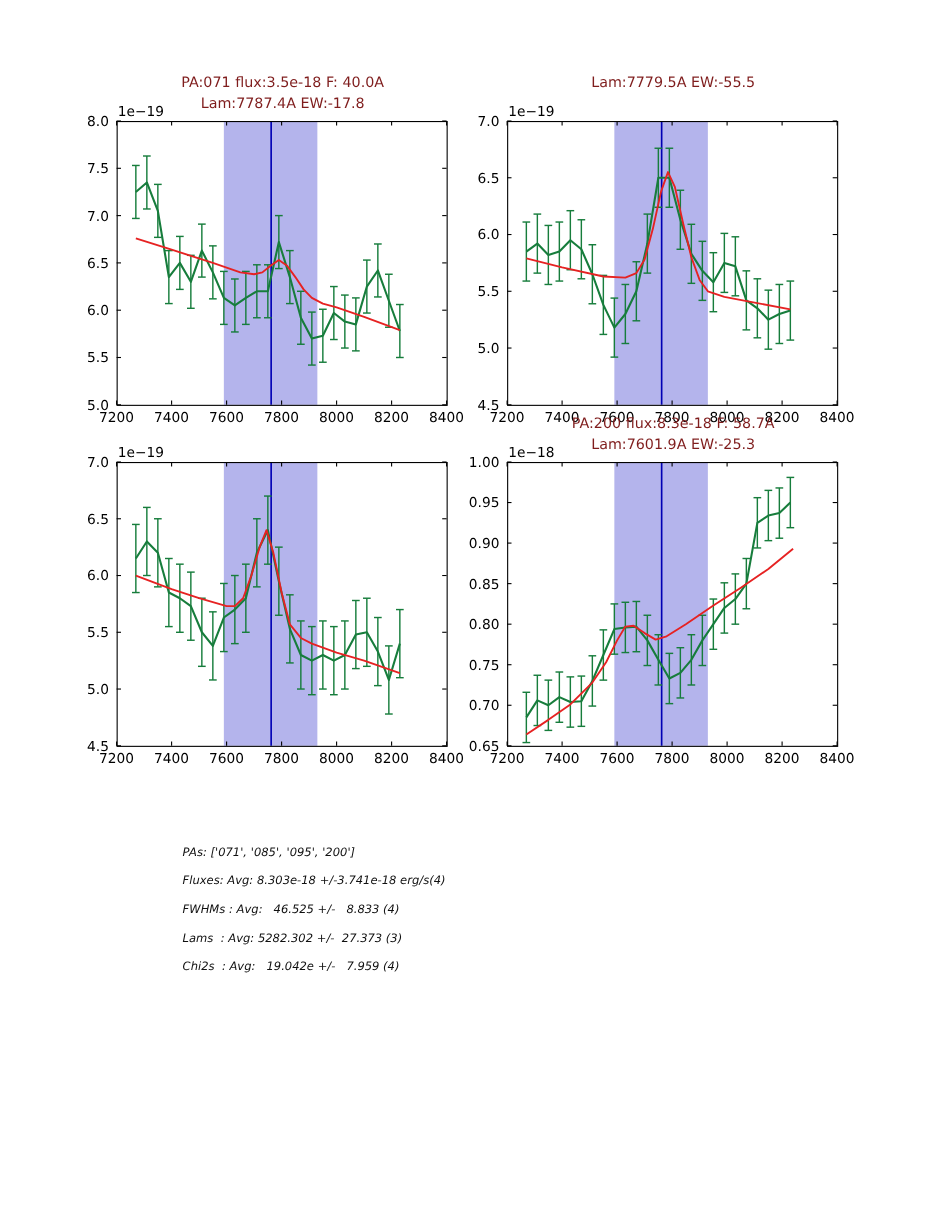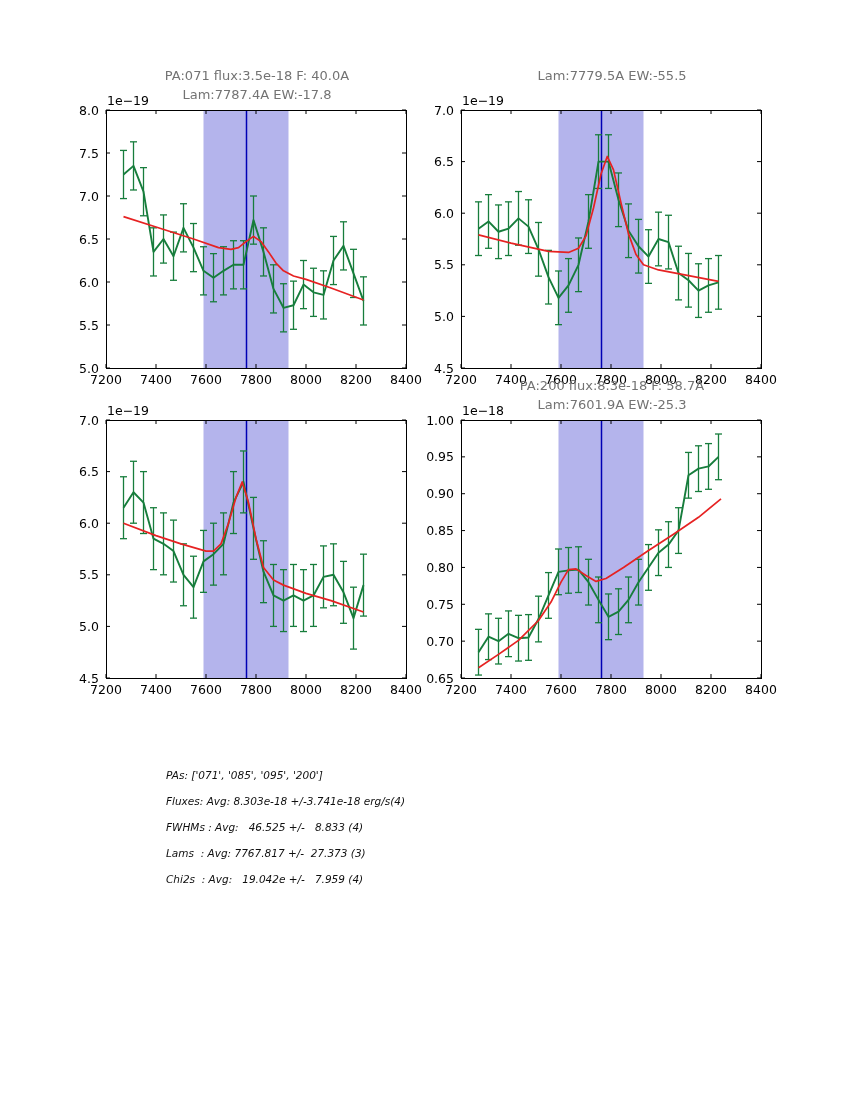--- a/index.html
+++ b/index.html
@@ -1,20 +1,20 @@
 <!DOCTYPE html>
 <html><head>
 <meta charset="utf-8">
 <style>
   html,body{margin:0;padding:0;background:#fff;}
   .fig{position:relative;width:850px;height:1100px;background:#ffffff;overflow:hidden;
        font-family:"DejaVu Sans",sans-serif;}
   .subplot{position:absolute;width:382px;height:336px;}
   .sp-title{position:absolute;left:55px;top:2px;width:302px;text-align:center;
-            font-size:13px;line-height:19px;color:#737373;}
+            font-size:13px;line-height:19px;color:#7f1d1d;}
   .svg-mount{position:absolute;left:0;top:0;}
   svg{overflow:visible;}
   svg text{font-family:"DejaVu Sans",sans-serif;font-size:12.5px;fill:#000;}
   .summary{position:absolute;left:166px;top:762px;font-style:italic;}
   .summary div{font-size:10.5px;line-height:26px;white-space:pre;color:#101010;}
 </style>
 </head>
 <body>
 
 <div class="fig">
@@ -552,17 +552,17 @@
           <text x="48" y="87.35714285714289" text-anchor="end">0.95</text>
           <text x="48" y="50.5" text-anchor="end">1.00</text>
           <text x="56" y="41" text-anchor="start">1e−18</text>
         </svg></div>
   </div>
 
   <div class="summary">
     <div>PAs: ['071', '085', '095', '200']</div>
     <div>Fluxes: Avg: 8.303e-18 +/-3.741e-18 erg/s(4)</div>
     <div>FWHMs : Avg:   46.525 +/-   8.833 (4)</div>
-    <div>Lams  : Avg: 7767.817 +/-  27.373 (3)</div>
+    <div>Lams  : Avg: 5282.302 +/-  27.373 (3)</div>
     <div>Chi2s  : Avg:   19.042e +/-   7.959 (4)</div>
   </div>
 
 </div>
 
 </body></html>

